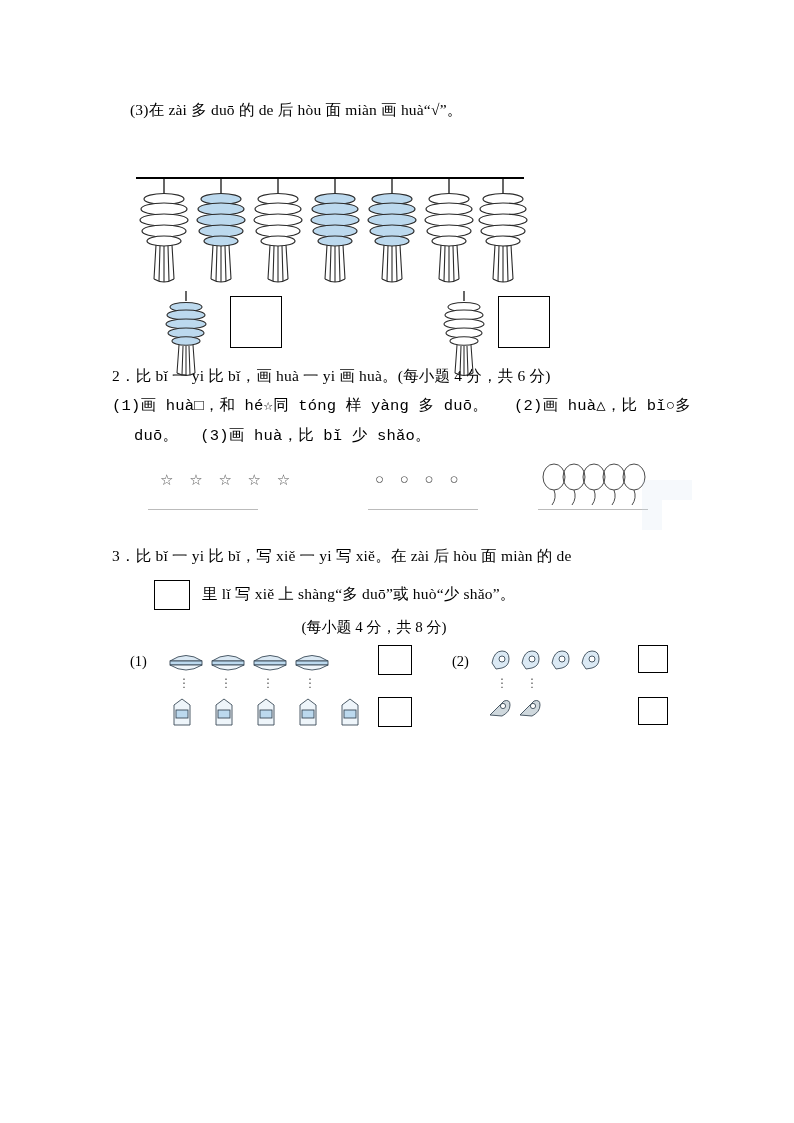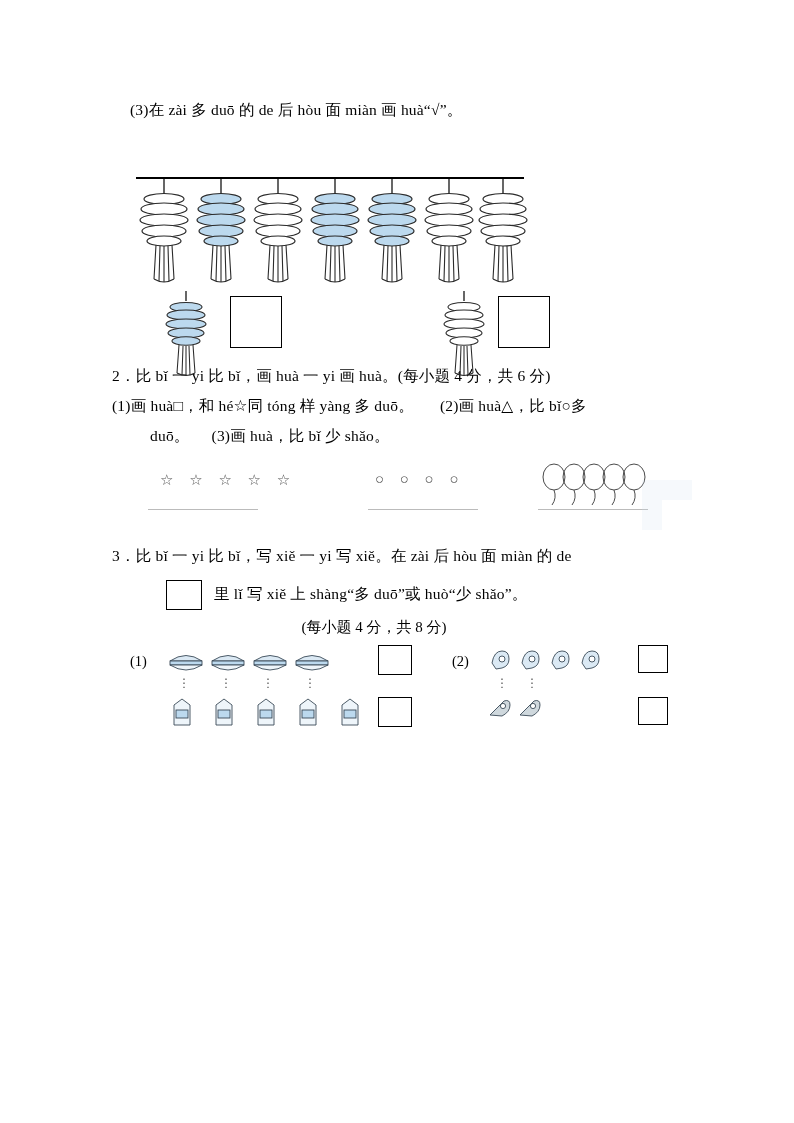--- a/index.html
+++ b/index.html
@@ -264,24 +264,24 @@
           <path d="M19,82 q9,5 18,0" stroke="#2b2b2b" stroke-width="1.05" fill="none"></path>
         </svg>
       </div>
       <div class="box" style="left:368px; top:165px; width:50px; height:50px;"></div>
     </div>
 
     <div class="line" style="margin-left:-18px;">
       <span>2．</span><span>比 bǐ 一 yi 比 bǐ，画 huà 一 yi 画 huà。(每小题 4 分，共 6 分)</span>
     </div>
 
-    <div class="line" style="margin-left:-18px;">
+    <div class="line" style="margin-left:-18px;font-family:Liberation Mono, monospace;">
       <span>(1)画 huà□，和 hé☆同 tóng 样 yàng 多 duō。</span><span style="display:inline-block;width:26px;"></span><span>(2)画 huà△，比 bǐ○多</span>
     </div>
-    <div class="line" style="margin-left:20px;">
+    <div class="line" style="margin-left:4px;font-family:Liberation Mono, monospace;">
       <span>duō。</span><span style="display:inline-block;width:22px;"></span><span>(3)画 huà，比 bǐ 少 shǎo。</span>
     </div>
 
     <div class="shapes-row">
       <div class="stars">☆ ☆ ☆ ☆ ☆</div>
       <div class="circles">○ ○ ○ ○</div>
 
       <div class="balloons">
         <svg width="115" height="44" viewBox="0 0 115 44">
           <g stroke="#4a4a4a" stroke-width="1" fill="none">
@@ -300,21 +300,21 @@
       </div>
 
       <div class="ruleline" style="left:18px; width:110px;"></div>
       <div class="ruleline" style="left:238px; width:110px;"></div>
       <div class="ruleline" style="left:408px; width:110px;"></div>
     </div>
 
     <div class="line" style="margin-left:-18px; margin-top:18px;">
       <span>3．</span><span>比 bǐ 一 yi 比 bǐ，写 xiě 一 yi 写 xiě。在 zài 后 hòu 面 miàn 的 de</span>
     </div>
-    <div class="line" style="margin-left:36px; margin-top:8px;">
+    <div class="line" style="margin-left:24px; margin-top:8px;">
       <span class="sec3-box"></span>
       <span style="display:inline-block;width:8px;"></span><span>里 lǐ 写 xiě 上 shàng“多 duō”或 huò“少 shǎo”。</span>
     </div>
 
     <div class="score-right">(每小题 4 分，共 8 分)</div>
 
     <div class="items-area">
 
       <div class="label-paren" style="left:0px; top:10px;">(1)</div>
 

